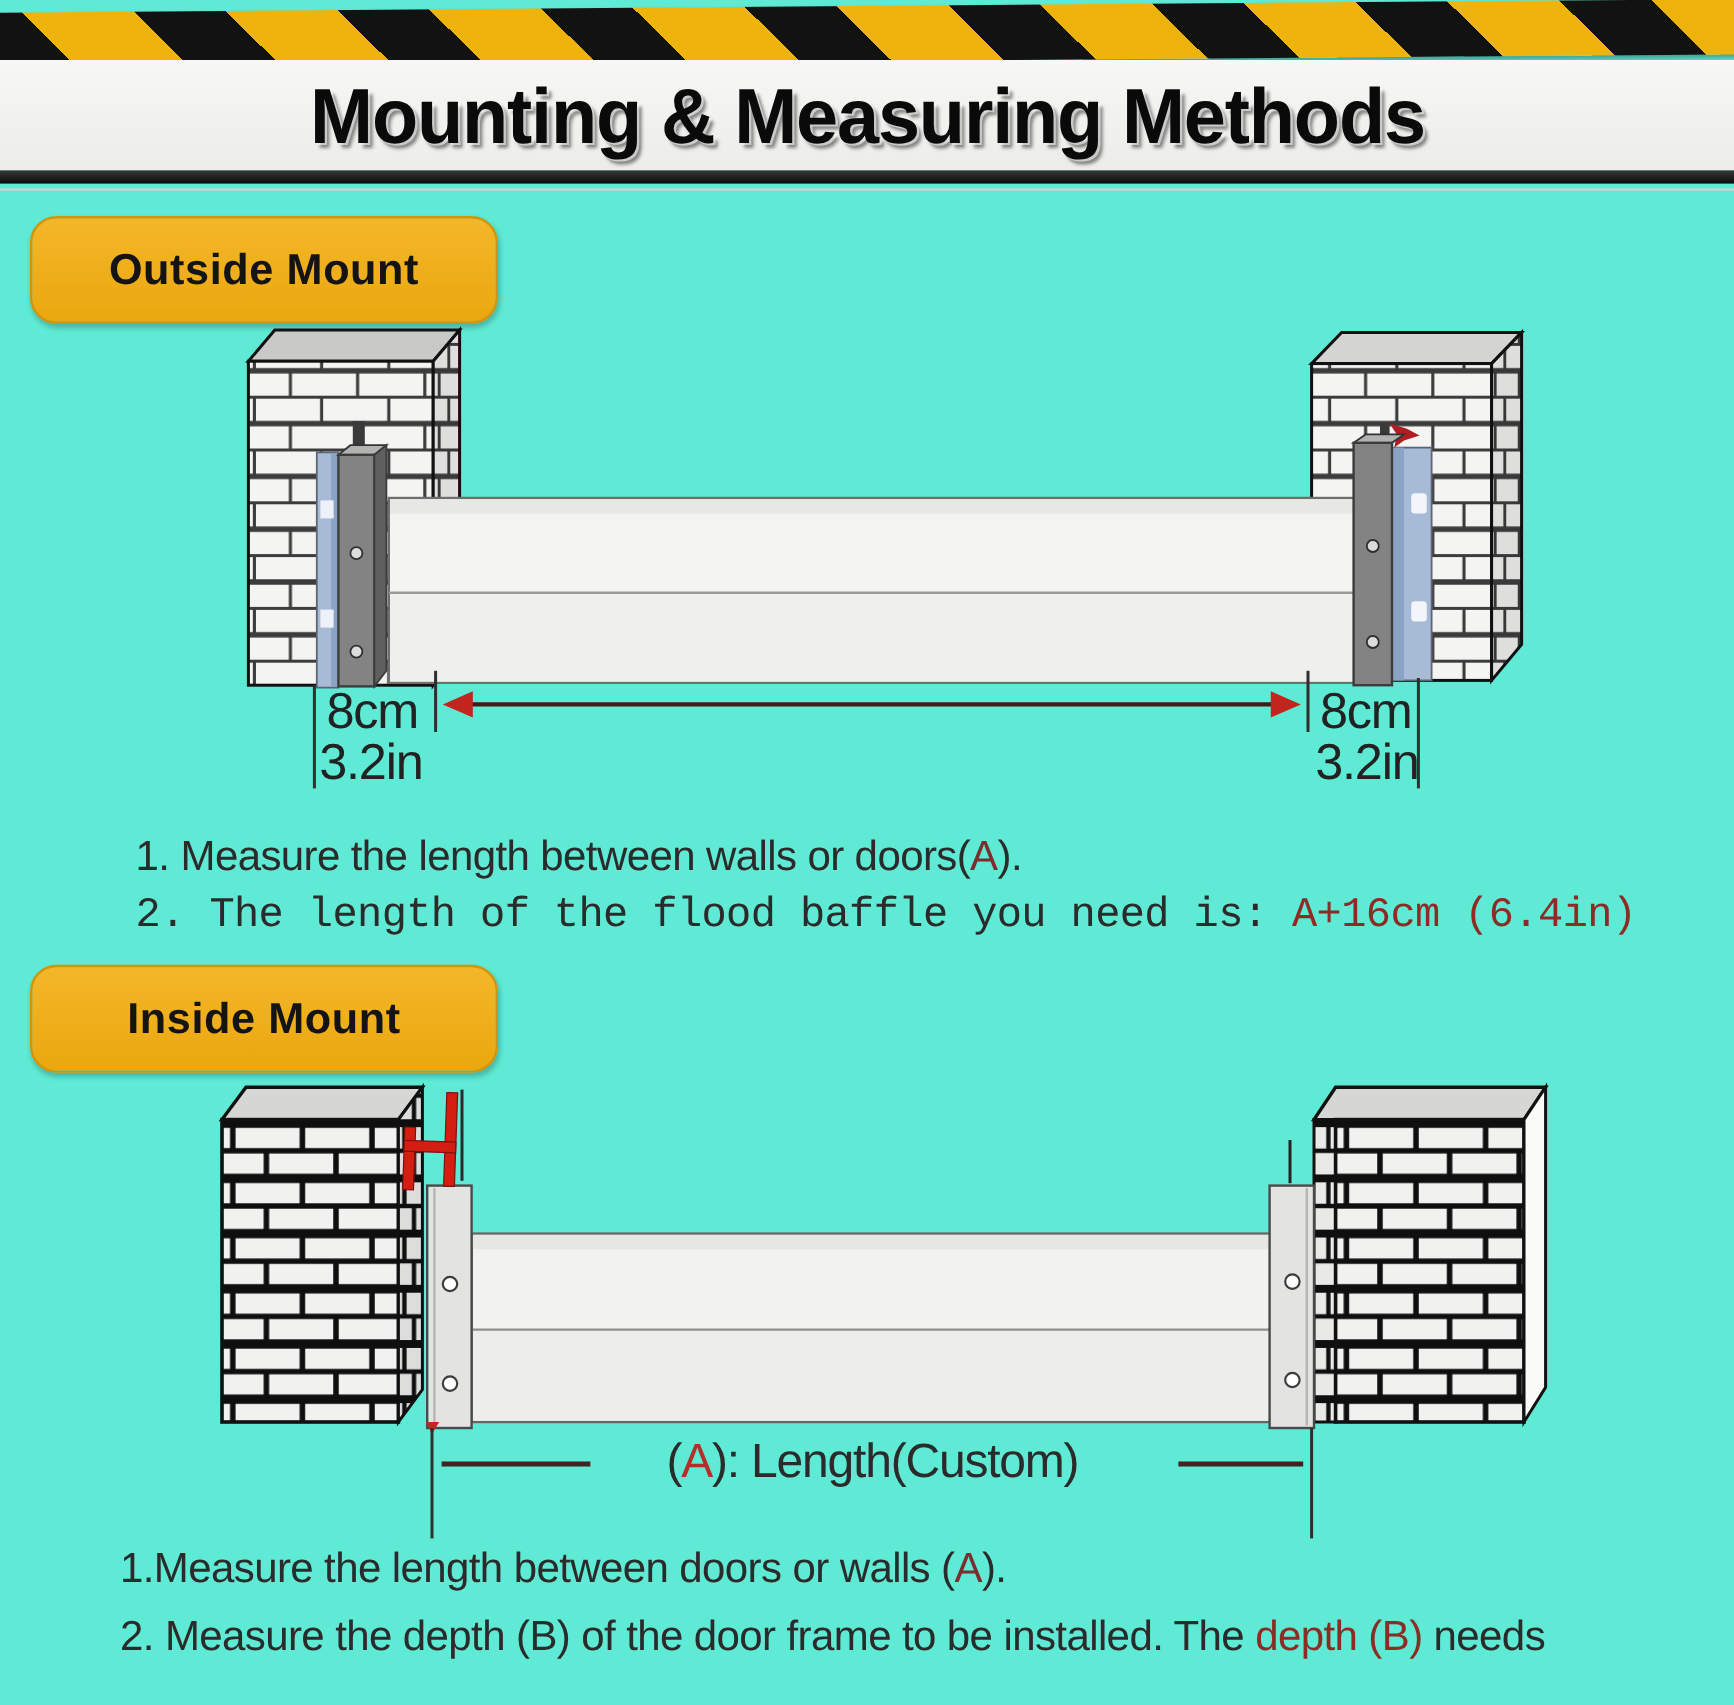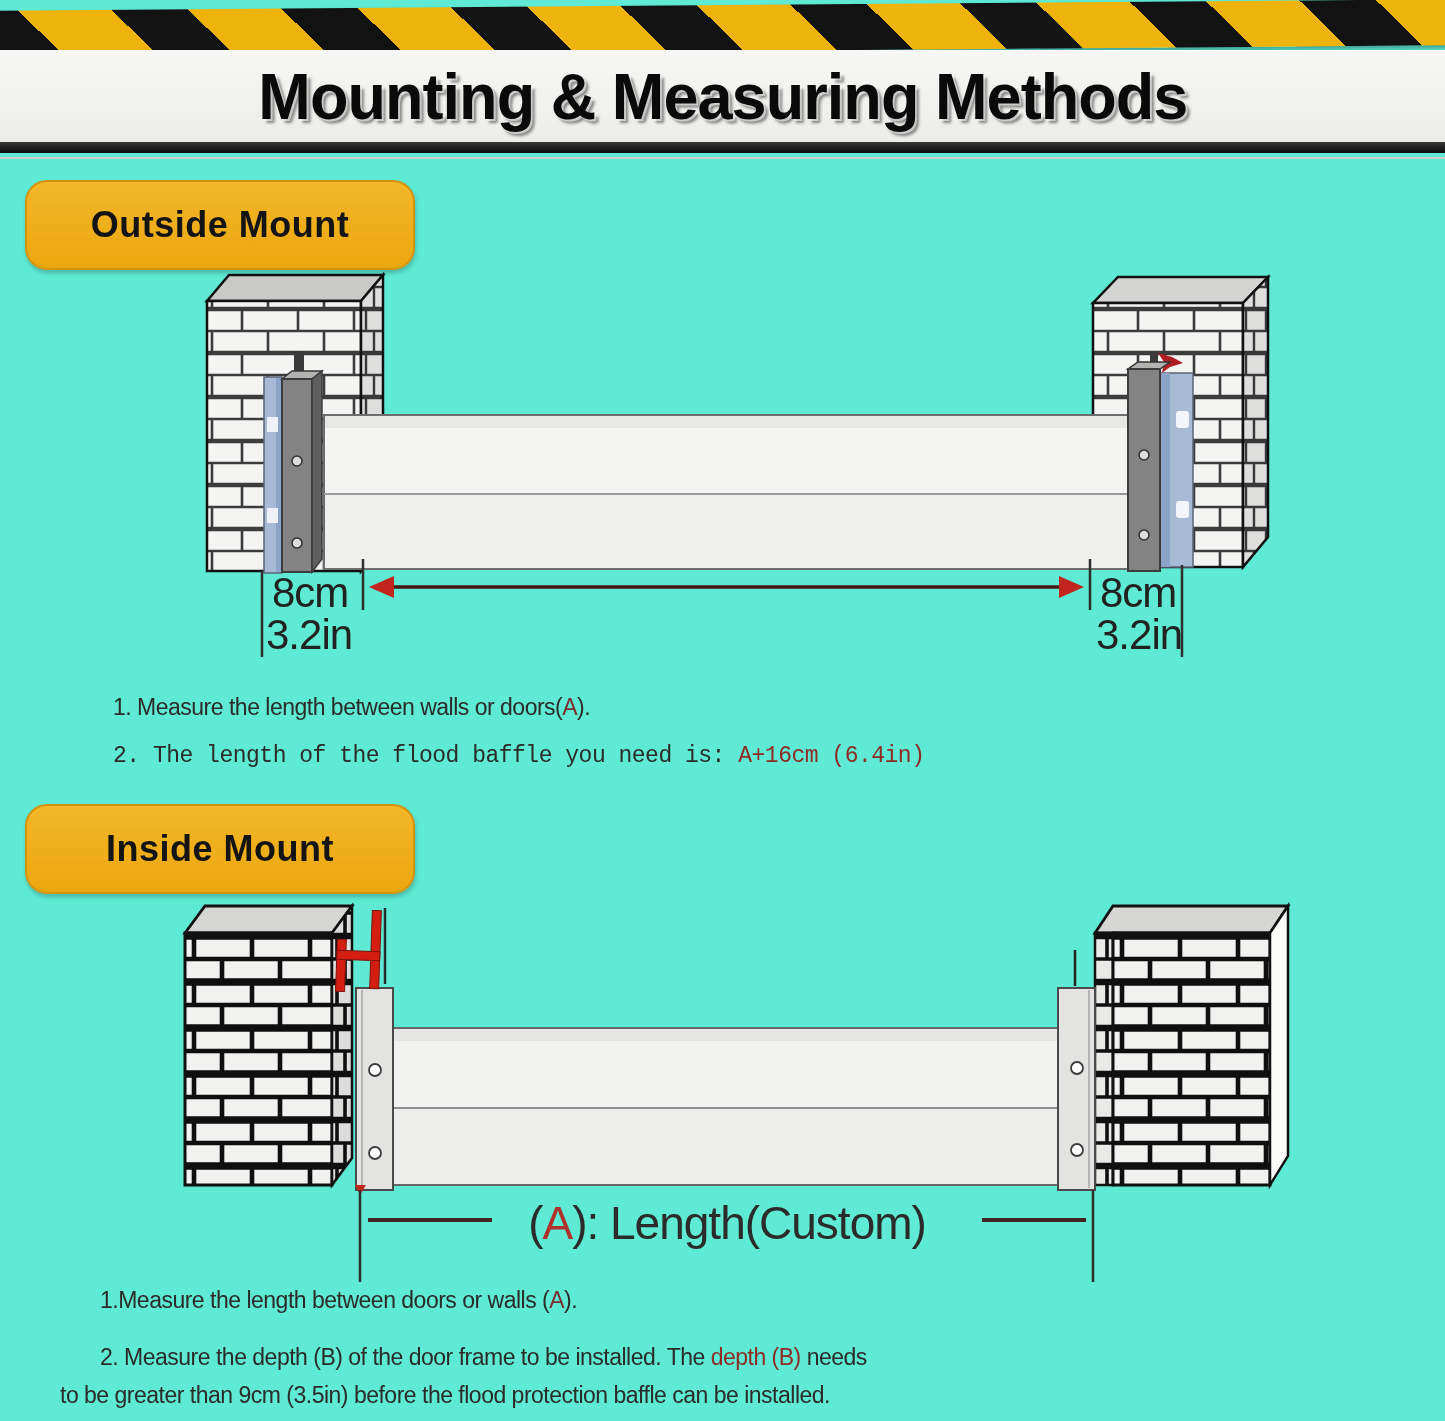--- a/index.html
+++ b/index.html
@@ -49,25 +49,25 @@
 
   
   .lbl { position:absolute; white-space:nowrap; color:#222222; }
   .dim { font-size:42px; letter-spacing:-1px; }
   .span-label { left:432px; top:599px; width:620px; text-align:center; font-size:37px; color:#2b2b2b; }
   .span-label .big-a { font-family:"DejaVu Serif", serif; font-weight:bold; font-size:52px;
     color:var(--accent-red,#c2251d); vertical-align:-3px; margin-right:1px; line-height:0.9; }
   .depth-label { left:393px; top:913px; font-size:39px; color:#4a3333; }
   .depth-label .gt { font-size:52px; color:#2e2222; vertical-align:-5px; margin:0 1px 0 6px; }
   .depth-label .val { color:#99251f; }
-  .length-label { left:447px; top:1196px; width:560px; text-align:center; font-size:46px; color:#2b2b2b; letter-spacing:-1px; }
+  .length-label { left:447px; top:1196px; width:560px; text-align:center; font-size:40px; color:#2b2b2b; letter-spacing:-1px; }
   .length-label .a { color:#b0302a; }
 
   
-  .steps { position:absolute; font-size:23px; color:#2b2b2b; white-space:nowrap; letter-spacing:-0.5px; }
+  .steps { position:absolute; font-size:35px; color:#2b2b2b; white-space:nowrap; letter-spacing:-0.5px; }
   .em-soft { color:#7a2e2e; }
   .em-red  { color:var(--dark-red,#8d2b25); }
 </style>
 </head>
 <body>
 
 <div class="page">
 
   <div class="hazard-tape"></div>
   <div class="title-banner">
@@ -242,17 +242,14 @@
   <div class="lbl length-label">
     <span>(</span><span class="a">A</span><span>): Length(Custom)</span>
   </div>
 
   <div class="steps" style="left:100px; top:1287px;">
     <span>1.Measure the length between doors or walls (</span><span class="em-soft">A</span><span>).</span>
   </div>
   <div class="steps" style="left:100px; top:1344px;">
     <span>2. Measure the depth (B) of the door frame to be installed. The </span><span class="em-red">depth (B)</span><span> needs</span>
   </div>
-  <div class="steps" style="left:60px; top:1382px;">
-    <span>to be greater than 9cm (3.5in) before the flood protection baffle can be installed.</span>
-  </div>
 
 </div>
 
 </body></html>

